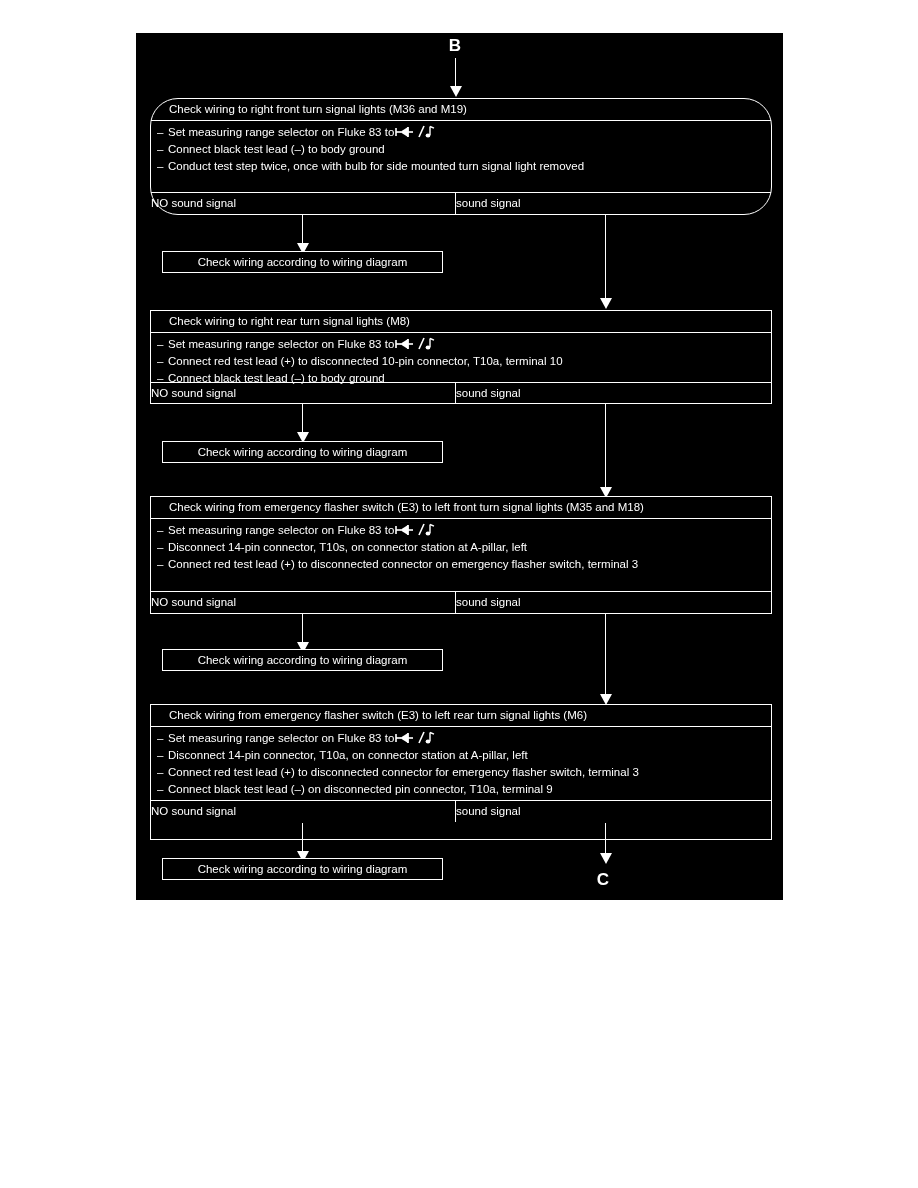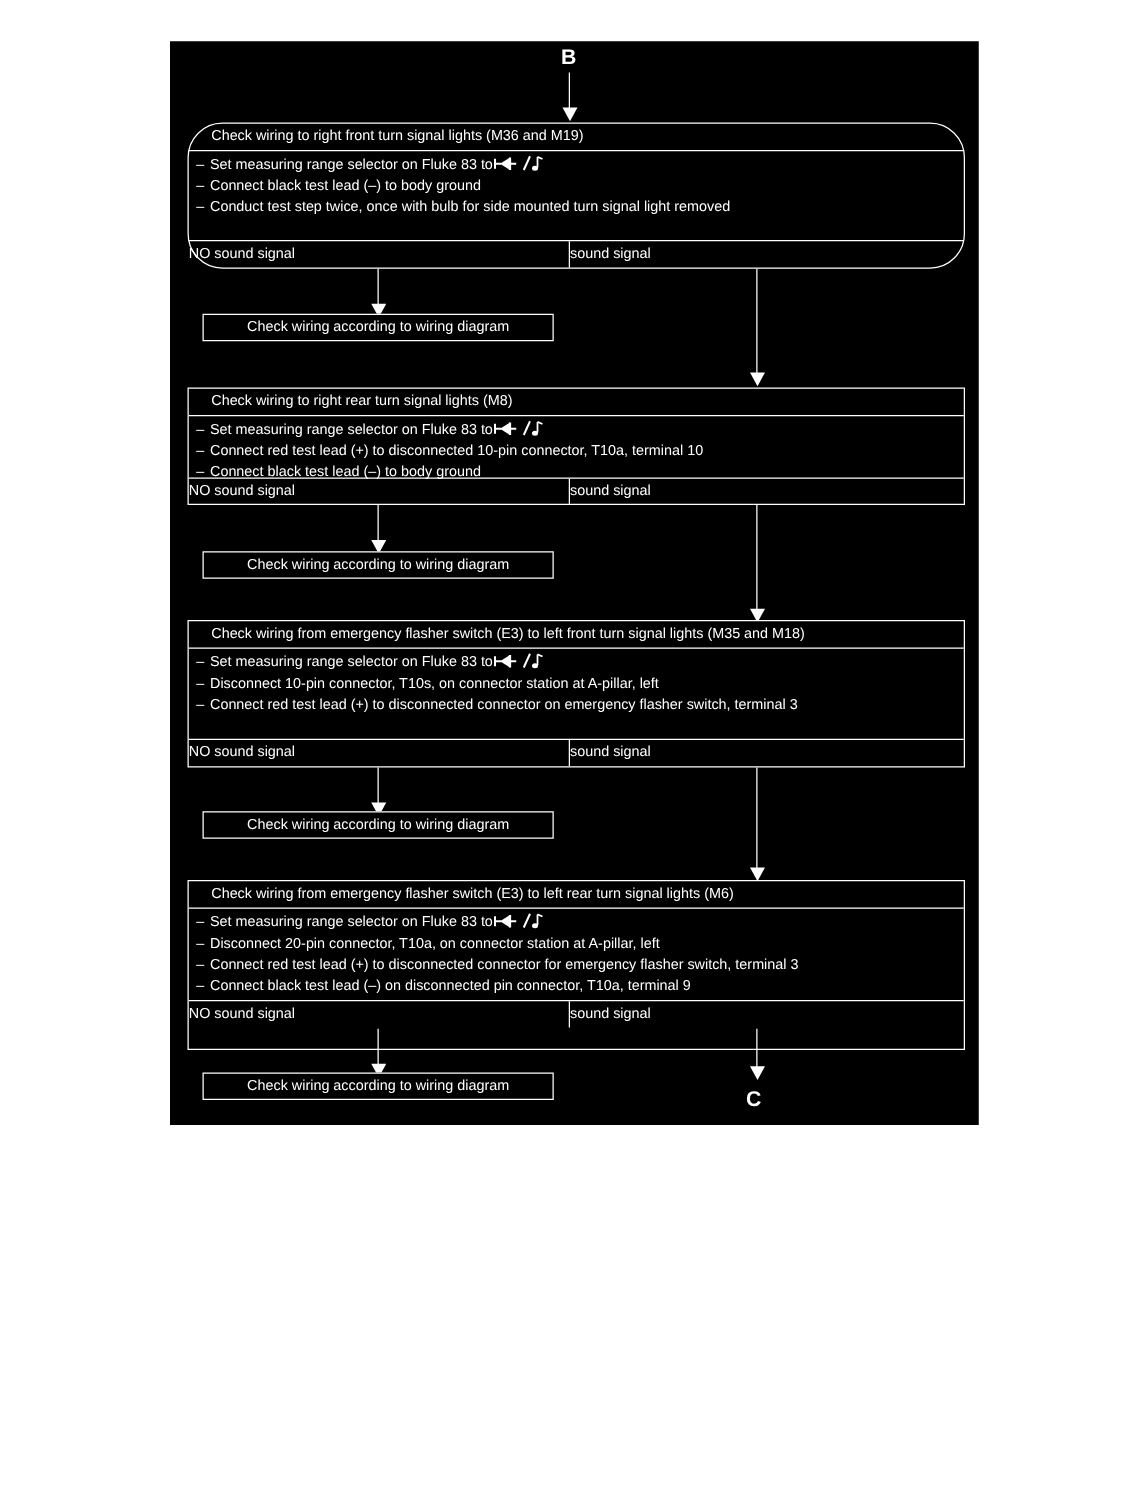--- a/index.html
+++ b/index.html
@@ -219,21 +219,21 @@
               <line x1="1" y1="3" x2="1" y2="11" stroke="#fff" stroke-width="1.6"></line>
               <line x1="1" y1="7" x2="6" y2="7" stroke="#fff" stroke-width="1.6"></line>
               <polygon points="13,2 13,12 5,7" fill="#fff"></polygon>
               <line x1="13" y1="2" x2="13" y2="12" stroke="#fff" stroke-width="1.8"></line>
               <line x1="13" y1="7" x2="18" y2="7" stroke="#fff" stroke-width="1.6"></line>
               <line x1="24" y1="12" x2="29" y2="1" stroke="#fff" stroke-width="1.6"></line>
               <line x1="35" y1="1.5" x2="35" y2="10" stroke="#fff" stroke-width="1.4"></line>
               <ellipse cx="33" cy="10.5" rx="2.4" ry="2" fill="#fff"></ellipse>
               <path d="M35 1.5 L39 3.2" stroke="#fff" stroke-width="1.4" fill="none"></path>
             </svg></span></span>
-      <span class="step"><span class="dash">–</span><span>Disconnect 10-pin connector, T10s, on connector station at A-pillar, left</span></span>
+      <span class="step"><span class="dash">–</span><span>Disconnect 14-pin connector, T10s, on connector station at A-pillar, left</span></span>
       <span class="step"><span class="dash">–</span><span>Connect red test lead (+) to disconnected connector on emergency flasher switch, terminal 3</span></span>
     </div>
     <div class="node-footer">
       <div class="outcome left">NO sound signal</div>
       <div class="outcome right">sound signal</div>
     </div>
   </div>
 
   <div class="connector" style="left:166px; top:581px; height:40px;">
     <div class="stem" style="height:30px;"></div>
@@ -253,21 +253,21 @@
               <line x1="1" y1="3" x2="1" y2="11" stroke="#fff" stroke-width="1.6"></line>
               <line x1="1" y1="7" x2="6" y2="7" stroke="#fff" stroke-width="1.6"></line>
               <polygon points="13,2 13,12 5,7" fill="#fff"></polygon>
               <line x1="13" y1="2" x2="13" y2="12" stroke="#fff" stroke-width="1.8"></line>
               <line x1="13" y1="7" x2="18" y2="7" stroke="#fff" stroke-width="1.6"></line>
               <line x1="24" y1="12" x2="29" y2="1" stroke="#fff" stroke-width="1.6"></line>
               <line x1="35" y1="1.5" x2="35" y2="10" stroke="#fff" stroke-width="1.4"></line>
               <ellipse cx="33" cy="10.5" rx="2.4" ry="2" fill="#fff"></ellipse>
               <path d="M35 1.5 L39 3.2" stroke="#fff" stroke-width="1.4" fill="none"></path>
             </svg></span></span>
-      <span class="step"><span class="dash">–</span><span>Disconnect 20-pin connector, T10a, on connector station at A-pillar, left</span></span>
+      <span class="step"><span class="dash">–</span><span>Disconnect 14-pin connector, T10a, on connector station at A-pillar, left</span></span>
       <span class="step"><span class="dash">–</span><span>Connect red test lead (+) to disconnected connector for emergency flasher switch, terminal 3</span></span>
       <span class="step"><span class="dash">–</span><span>Connect black test lead (–) on disconnected pin connector, T10a, terminal 9</span></span>
     </div>
     <div class="node-footer">
       <div class="outcome left">NO sound signal</div>
       <div class="outcome right">sound signal</div>
     </div>
   </div>
 
   <div class="connector" style="left:166px; top:790px; height:40px;">

